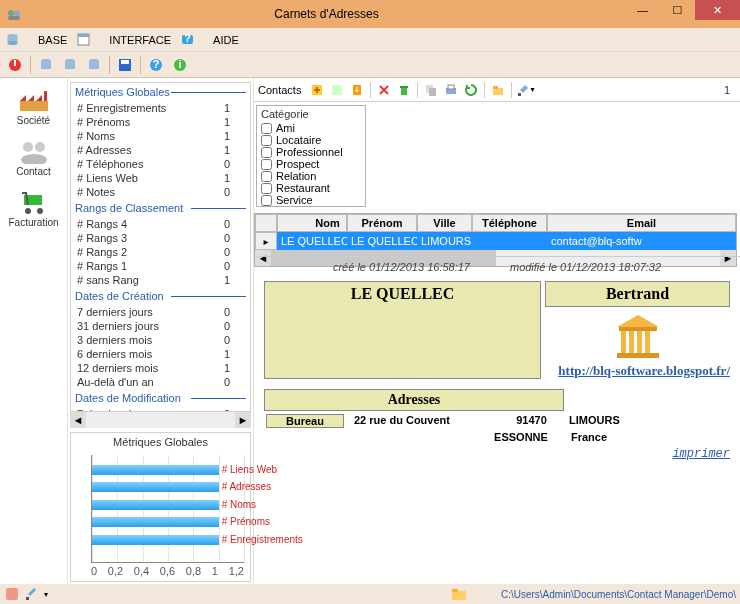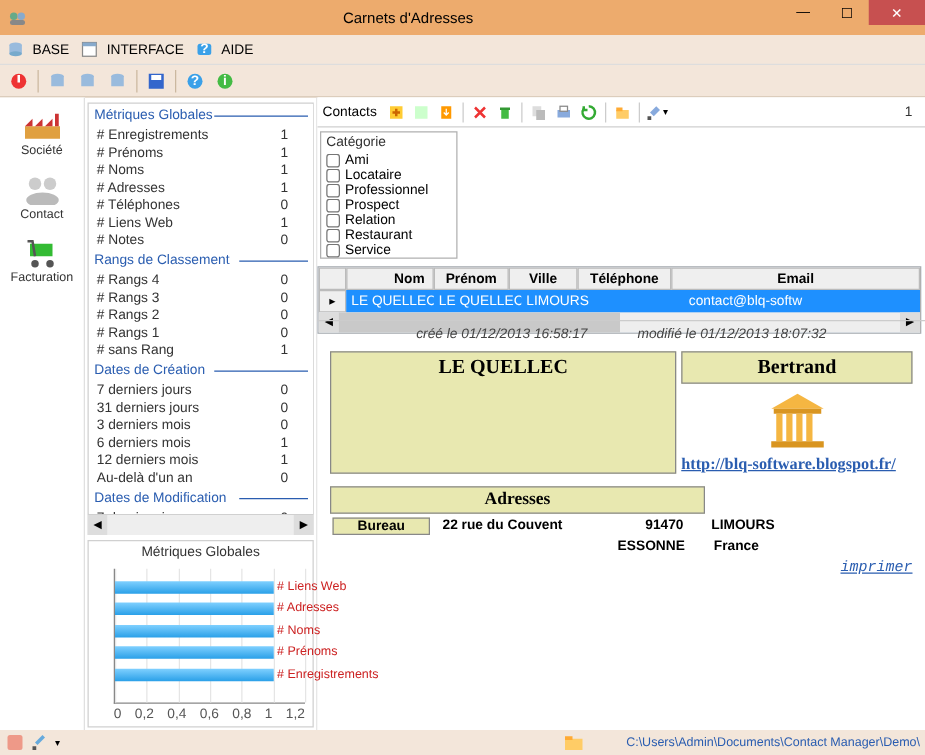--- a/index.html
+++ b/index.html
@@ -6,21 +6,21 @@
   body{background:#fff;overflow:hidden;width:740px;height:604px;}
   
   .titlebar{height:28px;background:#edab6d;display:flex;align-items:center;}
   .titlebar .icon{width:28px;height:28px;display:flex;align-items:center;justify-content:center;}
   .titlebar .title{flex:1;text-align:center;color:#000;font-size:12px;}
   .titlebar .winbtns{display:flex;}
   .titlebar .winbtns div{width:35px;height:20px;display:flex;align-items:center;justify-content:center;color:#000;margin-top:-8px;}
   .titlebar .winbtns .close{background:#c75050;color:#fff;width:45px;height:20px;}
   
   .menubar{height:24px;background:#f3e6da;display:flex;align-items:center;padding:0 6px;gap:10px;border-bottom:1px solid #ddd;}
-  .menubar .menuitem{display:flex;align-items:center;gap:7px;cursor:pointer;}
+  .menubar .menuitem{display:flex;align-items:center;gap:19px;cursor:pointer;}
   .menubar .cube{width:13px;height:13px;display:inline-block;}
   
   .ribbon{height:26px;background:#f3e6da;display:flex;align-items:center;padding:0 4px;gap:2px;border-bottom:1px solid #d5c5b3;}
   .ribbon .tbtn{width:22px;height:22px;display:flex;align-items:center;justify-content:center;cursor:pointer;border-radius:3px;}
   .ribbon .sep{width:1px;height:18px;background:#cbb89f;margin:0 2px;}
   
   .content{display:flex;height:506px;}
   
   .rail{width:68px;background:#fff;border-right:1px solid #e0e0e0;display:flex;flex-direction:column;align-items:center;padding-top:6px;gap:6px;}
   .rail .railitem{display:flex;flex-direction:column;align-items:center;width:60px;padding:3px 0;cursor:pointer;}
@@ -75,21 +75,21 @@
   .grid .hscroll{height:16px;background:#eee;display:flex;}
   .grid .hscroll .arrow{width:16px;background:#ddd;display:flex;align-items:center;justify-content:center;}
   .grid .hscroll .track{flex:1;}
   .grid .hscroll .track .thumb{height:100%;width:50%;background:#c9c9c9;}
   
   .detail{flex:1;border-top:1px solid #ccc;padding:4px 10px;overflow:hidden;}
   .detail .mdates{display:flex;gap:40px;justify-content:center;font-style:italic;color:#444;font-size:10px;margin-bottom:8px;}
   .detail .hdrrow{display:flex;gap:4px;}
   .detail .hdrrow .cellname{flex:1;background:#e8e8b0;border:1px solid #888;text-align:center;font-weight:bold;font-family:"Times New Roman",serif;font-size:16px;padding:3px;}
   .detail .hdrrow .cellfn{width:185px;background:#e8e8b0;border:1px solid #888;text-align:center;font-weight:bold;font-family:"Times New Roman",serif;font-size:16px;padding:3px;}
-  .detail .logo-link{text-align:left;margin-top:0;}
+  .detail .logo-link{text-align:right;margin-top:0;}
   .detail .logo-link a{color:#2a5db0;font-family:"Times New Roman",serif;font-size:13px;font-weight:bold;text-decoration:underline;cursor:pointer;}
   .detail .pillar{width:50px;height:50px;margin:4px auto 2px auto;display:block;}
   .addr-h{background:#e8e8b0;border:1px solid #888;text-align:center;font-weight:bold;font-family:"Times New Roman",serif;font-size:14px;padding:2px;margin-top:10px;width:300px;}
   .addrrow{display:flex;gap:10px;font-family:"Times New Roman",serif;font-size:13px;padding:3px 2px;}
   .addrrow .atype{width:78px;font-weight:bold;background:#e8e8b0;border:1px solid #888;text-align:center;}
   .addrrow .astreet{width:140px;font-weight:bold;}
   .addrrow .azip{width:55px;text-align:center;font-weight:bold;}
   .addrrow .acity{font-weight:bold;}
   .addrrow2{display:flex;gap:10px;font-family:"Times New Roman",serif;font-size:13px;padding:0 2px;}
   .addrrow2 .sp1{width:55px;}
@@ -468,21 +468,21 @@
             <div class="sl-item">
               <input type="checkbox" style="">
               <span>Service</span>
             </div>
           </div>
       </div>
       <div class="grid">
         <div class="gh">
           <div class="ghc" style="width:22px;"></div>
           <div class="ghc" style="width:70px;padding-left:35px;">Nom</div>
-          <div class="ghc" style="width:60px;">Prénom</div>
+          <div class="ghc" style="width:70px;">Prénom</div>
           <div class="ghc" style="width:55px;">Ville</div>
           <div class="ghc" style="width:75px;">Téléphone</div>
           <div class="ghc" style="flex:1;">Email</div>
         </div>
         <div style="display:flex;">
           <div class="rowmark">▸</div>
           <div class="grow" style="flex:1;">
             <div class="gc" style="width:70px;">LE QUELLEC</div>
             <div class="gc" style="width:70px;">LE QUELLEC</div>
             <div class="gc" style="width:55px;">LIMOURS</div>

